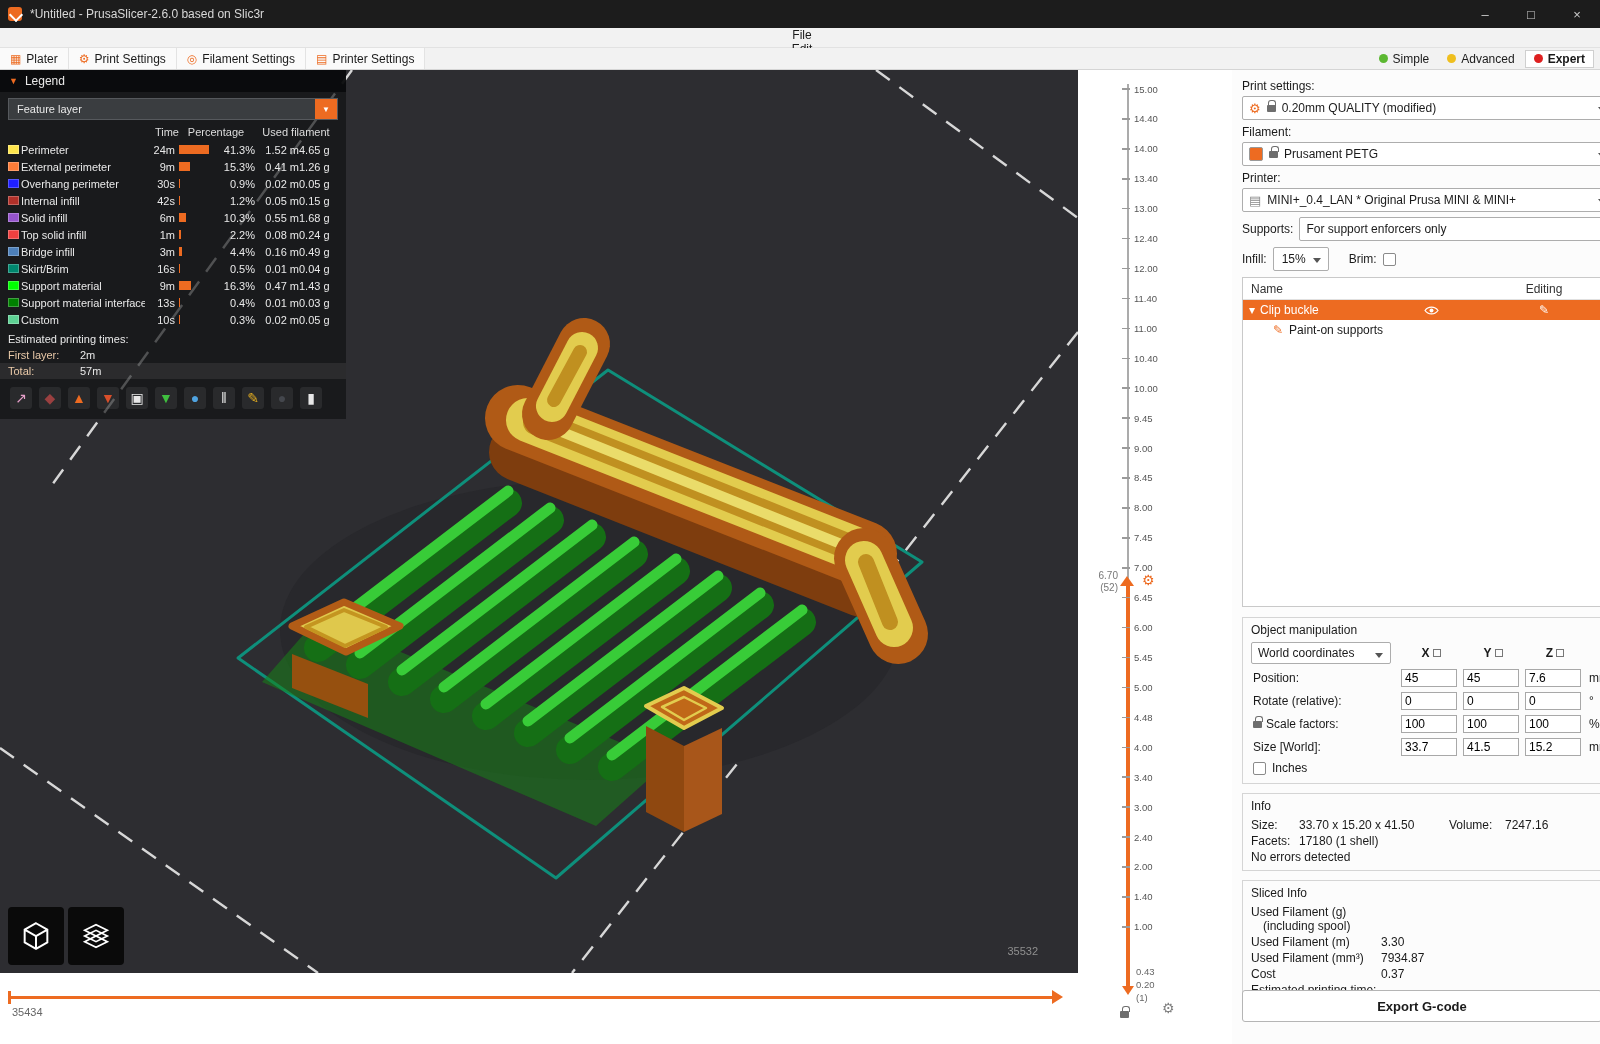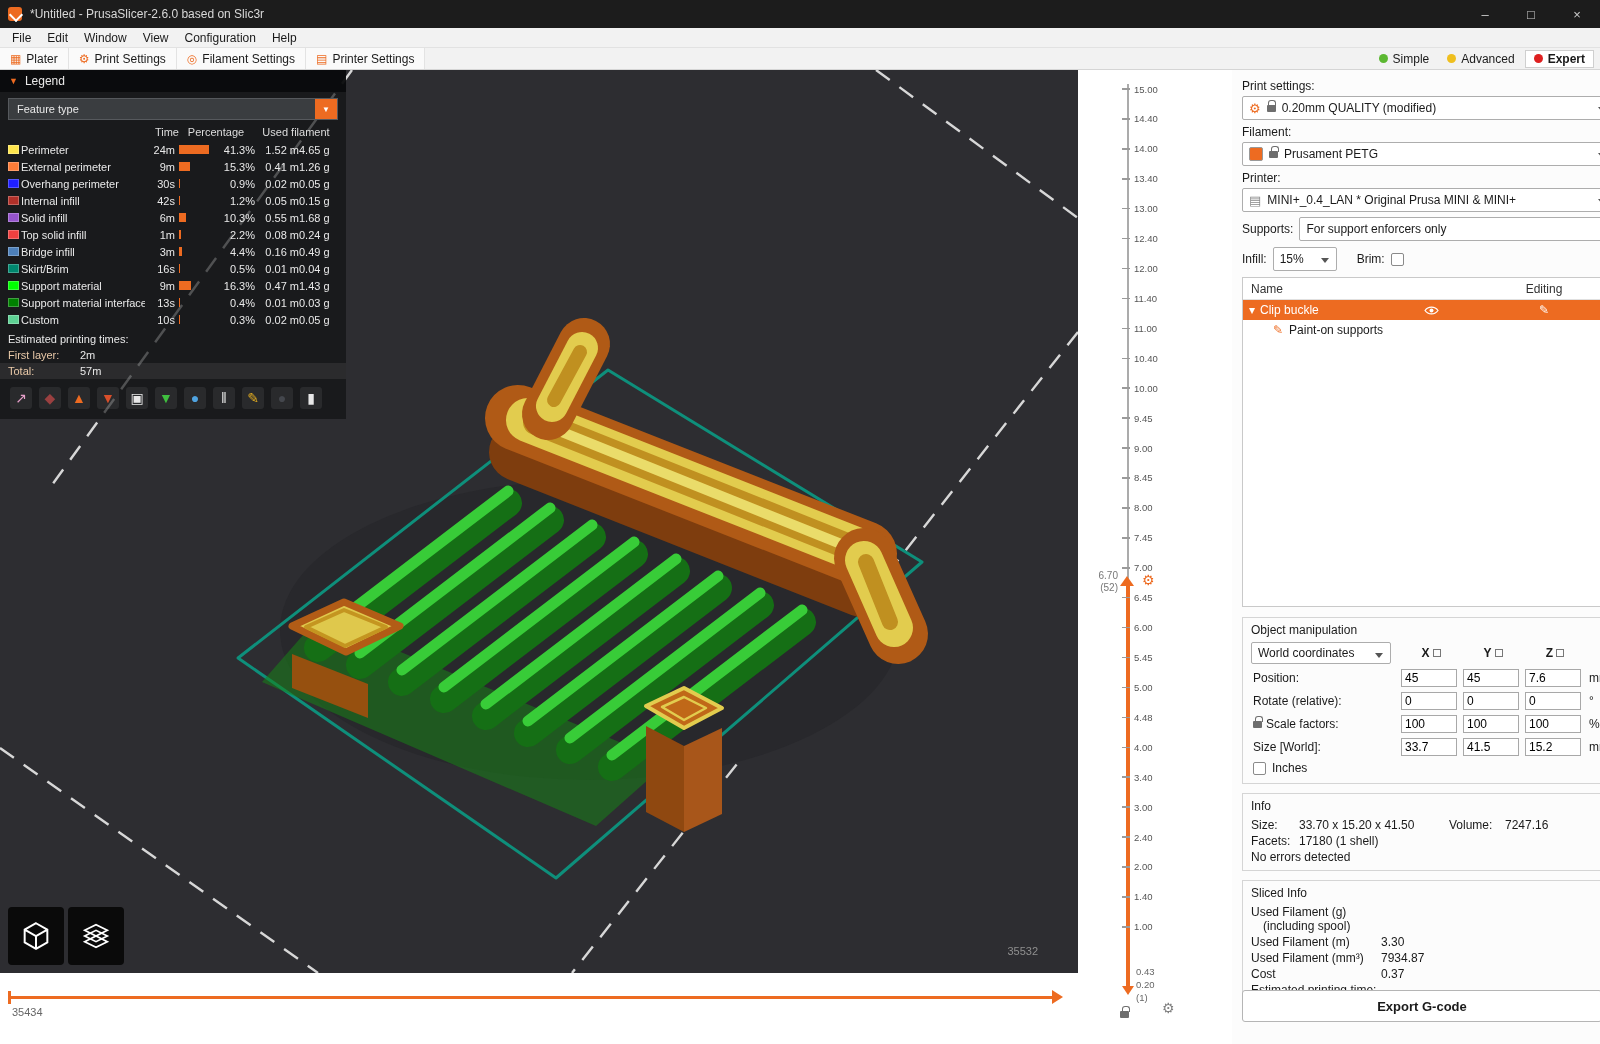--- a/index.html
+++ b/index.html
@@ -7,21 +7,21 @@
   .app { position:relative; width:1600px; height:1044px; background:#FFF; overflow:hidden; }
 
   
   .titlebar { position:absolute; top:0; left:0; width:1600px; height:28px; background:#1C1C1C; display:flex; align-items:center; gap:8px; padding-left:8px; color:#D8D8D8; font-size:12px; }
   .app-icon { width:14px; height:14px; background:#ED6B21; border-radius:3px; position:relative; }
   .app-icon::after { content:""; position:absolute; left:3px; top:3px; width:8px; height:8px; border-left:2px solid #fff; border-bottom:2px solid #fff; transform:rotate(-45deg); }
   .win-controls { margin-left:auto; display:flex; height:100%; }
   .wc { width:46px; display:flex; align-items:center; justify-content:center; color:#CCC; font-size:13px; }
 
   
-  .menubar { position:absolute; top:28px; left:0; width:1600px; height:20px; background:#F2F2F2; border-bottom:1px solid #E2E2E2; display:flex; align-items:center; padding-left:4px; font-size:12px; color:#1A1A1A; }
+  .menubar { position:absolute; top:28px; left:0; width:1600px; height:20px; background:#F2F2F2; border-bottom:1px solid #E2E2E2; display:flex; align-items:center; padding-left:4px; font-size:12px; color:#1A1A1A;flex-direction:column; }
   .menu-item { padding:0 8px; }
 
   
   .tabbar { position:absolute; top:48px; left:0; width:1600px; height:22px; background:#F2F2F2; border-bottom:1px solid #D5D5D5; display:flex; align-items:center; font-size:12px; color:#1A1A1A; }
   .tab { display:flex; align-items:center; gap:5px; padding:0 10px; height:100%; border-right:1px solid #E3E3E3; background:#FAFAFA; }
   .tab-ic { color:#ED6B21; font-size:12px; }
   .modes { margin-left:auto; display:flex; align-items:center; gap:2px; padding-right:6px; height:100%; }
   .mode { display:flex; align-items:center; gap:5px; padding:1px 8px; }
   .mode .dot { width:9px; height:9px; border-radius:50%; }
   .mode.expert { font-weight:bold; background:#FFF; border:1px solid #CFCFCF; }
@@ -91,21 +91,21 @@
   .combo-row { display:flex; align-items:center; gap:8px; margin-bottom:5px; }
   .combo { flex:1; height:24px; background:#FFF; border:1px solid #ADADAD; border-radius:2px; display:flex; align-items:center; gap:6px; padding:0 22px 0 6px; position:relative; white-space:nowrap; overflow:hidden; }
   .combo::after { content:""; position:absolute; right:7px; top:10px; border-left:4px solid transparent; border-right:4px solid transparent; border-top:5px solid #555; }
   .cicon { font-size:13px; color:#ED6B21; }
   .cicon.gray { color:#888; }
   .fil-swatch { width:14px; height:14px; border:1px solid #999; border-radius:2px; flex:none; }
   .gearbtn { width:18px; text-align:center; color:#8A8A8A; font-size:16px; }
   .inline-row { display:flex; align-items:center; gap:6px; margin:4px 0 6px; }
   .inline-row .lbl { white-space:nowrap; }
   .combo.grow { flex:1; }
-  .combo.small { flex:none; width:64px; }
+  .combo.small { flex:none; width:56px;justify-content:flex-end; }
   .cb { width:13px; height:13px; border:1px solid #8A8A8A; background:#FFF; border-radius:2px; flex:none; }
 
   .objlist { border:1px solid #C9C9C9; background:#FFF; height:330px; margin-top:2px; }
   .ol-head { display:flex; height:22px; border-bottom:1px solid #E0E0E0; align-items:center; color:#333; }
   .ol-head .c1 { flex:1; padding-left:8px; }
   .ol-head .c2 { width:190px; text-align:center; }
   .ol-row.sel { height:20px; background:#ED6B21; color:#FFF; display:flex; align-items:center; }
   .ol-name { flex:1; display:flex; align-items:center; gap:5px; padding-left:6px; }
   .ol-eye { margin-left:auto; margin-right:10px; display:flex; }
   .ol-edit { width:190px; display:flex; justify-content:center; color:#FFF; font-size:12px; }
@@ -253,21 +253,21 @@
         <polygon points="662,637 684,627 706,638 684,650" fill="none" stroke="#E2CC4E" stroke-width="2.5" stroke-linejoin="round"></polygon>
       </g>
     </svg>
 
     <div class="legend">
       <div class="lg-header">
         <span class="lg-tri">▼</span>
         <span>Legend</span>
       </div>
       <div class="ft-combo">
-        <span class="txt">Feature type</span>
+        <span class="txt">Feature layer</span>
         <span class="ft-btn">▼</span>
       </div>
       <div class="lg-cols">
         <span></span>
         <span class="c-time">Time</span>
         <span class="c-pct">Percentage</span>
         <span class="c-used">Used filament</span>
       </div>
       <div>
 

